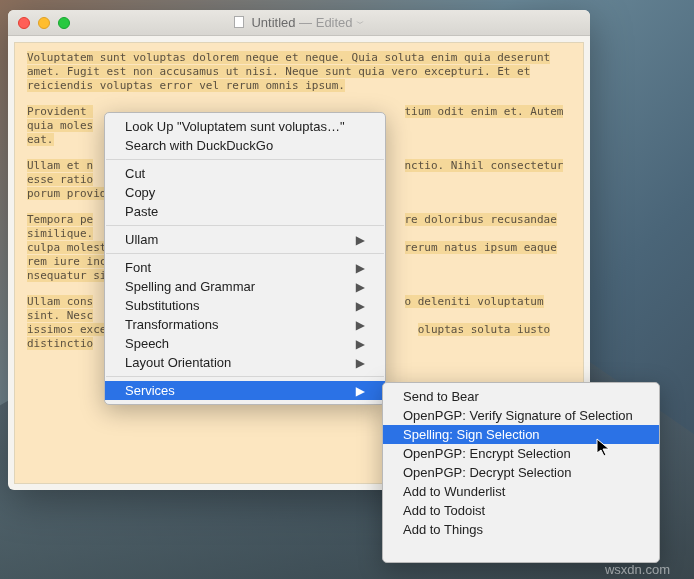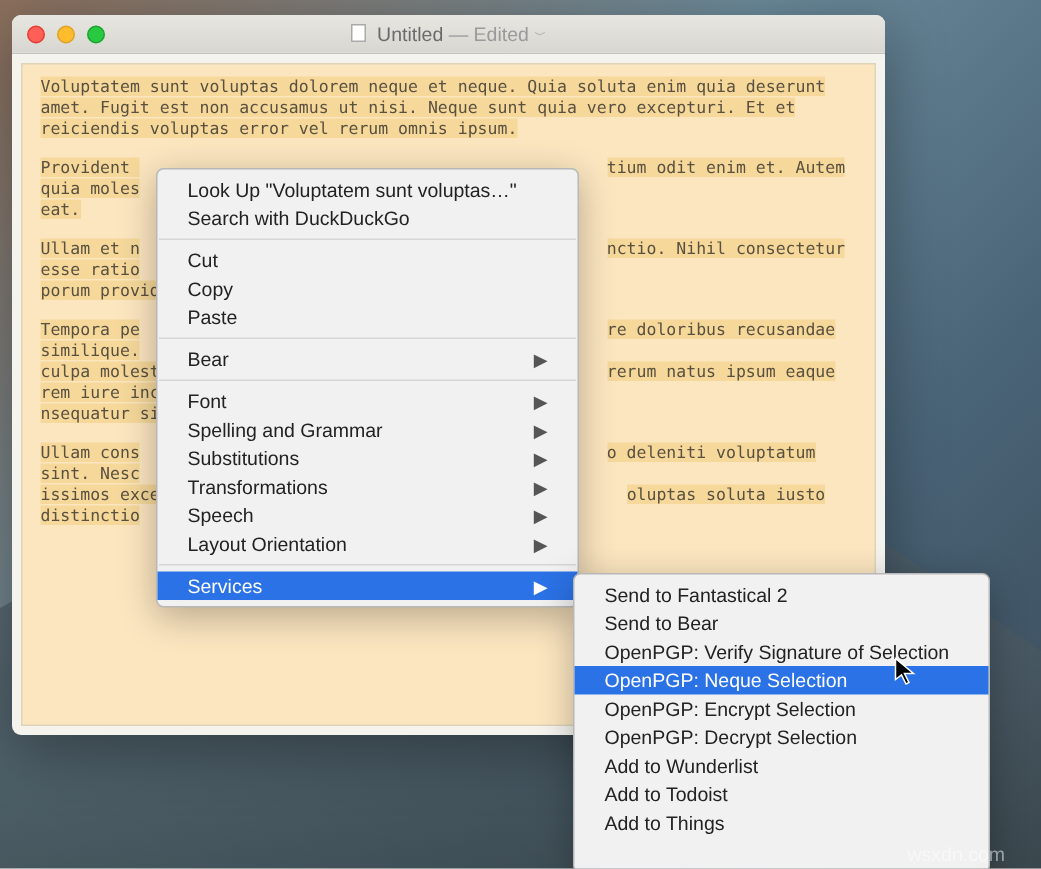--- a/index.html
+++ b/index.html
@@ -108,21 +108,21 @@
       <span>Cut</span>
     </div>
   <div class="mi">
       <span>Copy</span>
     </div>
   <div class="mi">
       <span>Paste</span>
     </div>
   <div class="sep"></div>
   <div class="mi">
-      <span>Bear</span>
+      <span>Ullam</span>
       <span class="arrow">▶</span>
     </div>
   <div class="sep"></div>
   <div class="mi">
       <span>Font</span>
       <span class="arrow">▶</span>
     </div>
   <div class="mi">
       <span>Spelling and Grammar</span>
       <span class="arrow">▶</span>
@@ -145,30 +145,27 @@
     </div>
   <div class="sep"></div>
   <div class="mi hl">
       <span>Services</span>
       <span class="arrow">▶</span>
     </div>
 </div>
 
 <div class="submenu">
   <div class="mi">
-      <span>Send to Fantastical 2</span>
-    </div>
-  <div class="mi">
       <span>Send to Bear</span>
     </div>
   <div class="mi">
       <span>OpenPGP: Verify Signature of Selection</span>
     </div>
   <div class="mi hl">
-      <span>OpenPGP: Neque Selection</span>
+      <span>Spelling: Sign Selection</span>
     </div>
   <div class="mi">
       <span>OpenPGP: Encrypt Selection</span>
     </div>
   <div class="mi">
       <span>OpenPGP: Decrypt Selection</span>
     </div>
   <div class="mi">
       <span>Add to Wunderlist</span>
     </div>

